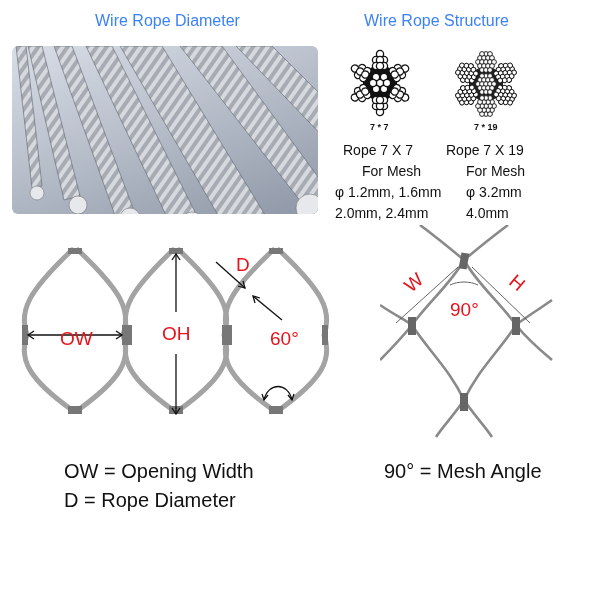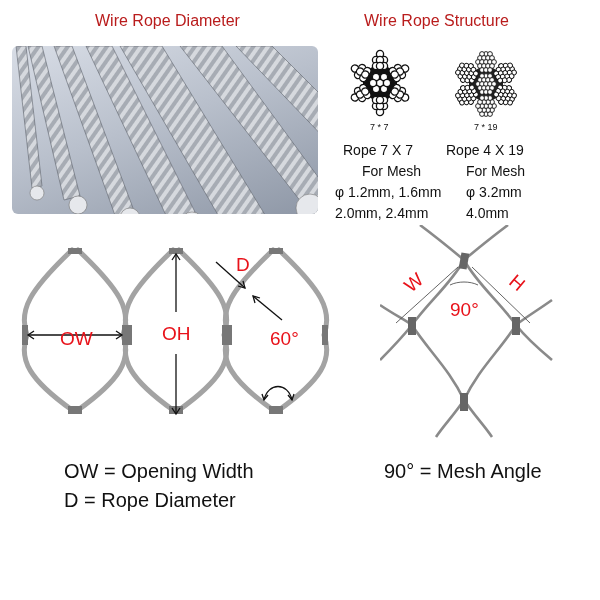--- a/index.html
+++ b/index.html
@@ -1,22 +1,22 @@
 <!DOCTYPE html>
 <html><head>
 <meta charset="utf-8">
 <style>
   html,body{margin:0;padding:0;background:#fff;}
   body{width:600px;height:600px;position:relative;overflow:hidden;font-family:"Liberation Sans",sans-serif;color:#111;}
   .abs{position:absolute;}
-  .title{font-size:16px;color:#b91c1c;white-space:nowrap;}
+  .title{font-size:16px;color:#3b82f6;white-space:nowrap;}
   .photo{left:12px;top:46px;width:306px;height:168px;border-radius:6px;overflow:hidden;background:linear-gradient(160deg,#d8dde6 0%,#b9c0cc 45%,#8e97a6 100%);}
   .rope-label{font-size:14px;text-align:center;white-space:nowrap;}
   .rope-small{font-size:14px;white-space:nowrap;}
-  .tiny{font-size:9px;font-weight:normal;}
+  .tiny{font-size:9px;font-weight:bold;}
   .red{color:#e8121a;font-size:19px;}
   .legend{font-size:20px;line-height:29px;white-space:nowrap;}
 </style>
 </head>
 <body>
 
 <div class="abs title" style="left:95px;top:12px;">Wire Rope Diameter</div>
 <div class="abs photo">
   <svg width="306" height="168" viewBox="0 0 306 168">
     <defs>
@@ -111,21 +111,21 @@
     </g>
   </svg>
 </div>
 <div class="abs tiny" style="left:474px;top:122px;">7 * 19</div>
 
 <div class="abs rope-label" style="left:343px;top:142px;">Rope 7 X 7</div>
 <div class="abs rope-small" style="left:362px;top:163px;">For Mesh</div>
 <div class="abs rope-small" style="left:335px;top:184px;">φ 1.2mm, 1.6mm</div>
 <div class="abs rope-small" style="left:335px;top:205px;">2.0mm, 2.4mm</div>
 
-<div class="abs rope-label" style="left:446px;top:142px;">Rope 4 X 19</div>
+<div class="abs rope-label" style="left:446px;top:142px;">Rope 7 X 19</div>
 <div class="abs rope-small" style="left:466px;top:163px;">For Mesh</div>
 <div class="abs rope-small" style="left:466px;top:184px;">φ 3.2mm</div>
 <div class="abs rope-small" style="left:466px;top:205px;">4.0mm</div>
 
 <div class="abs" style="left:0;top:230px;">
   <svg width="340" height="200" viewBox="0 0 340 200">
     <g fill="none" stroke="#a3a3a3" stroke-width="5" stroke-linecap="round">
       <path d="M72 20 C30 60,18 80,27 105 C18 130,30 150,72 180"></path>
       <path d="M78 20 C120 60,132 80,123 105 C132 130,120 150,78 180"></path>
       <path d="M173 20 C131 60,119 80,128 105 C119 130,131 150,173 180"></path>

